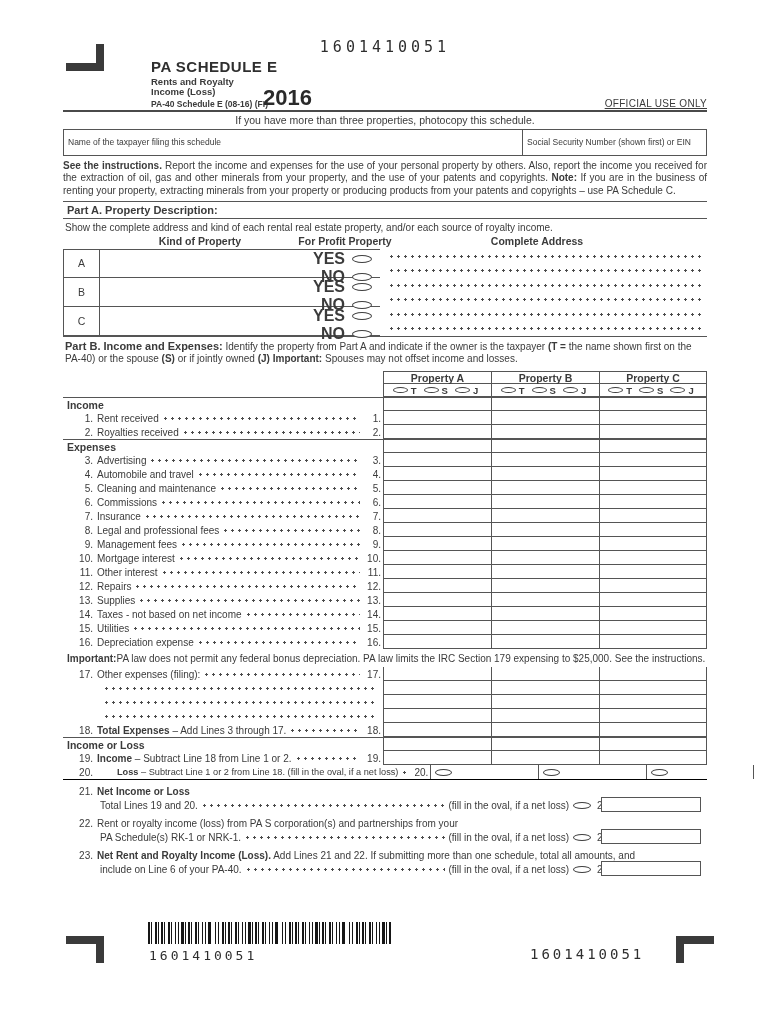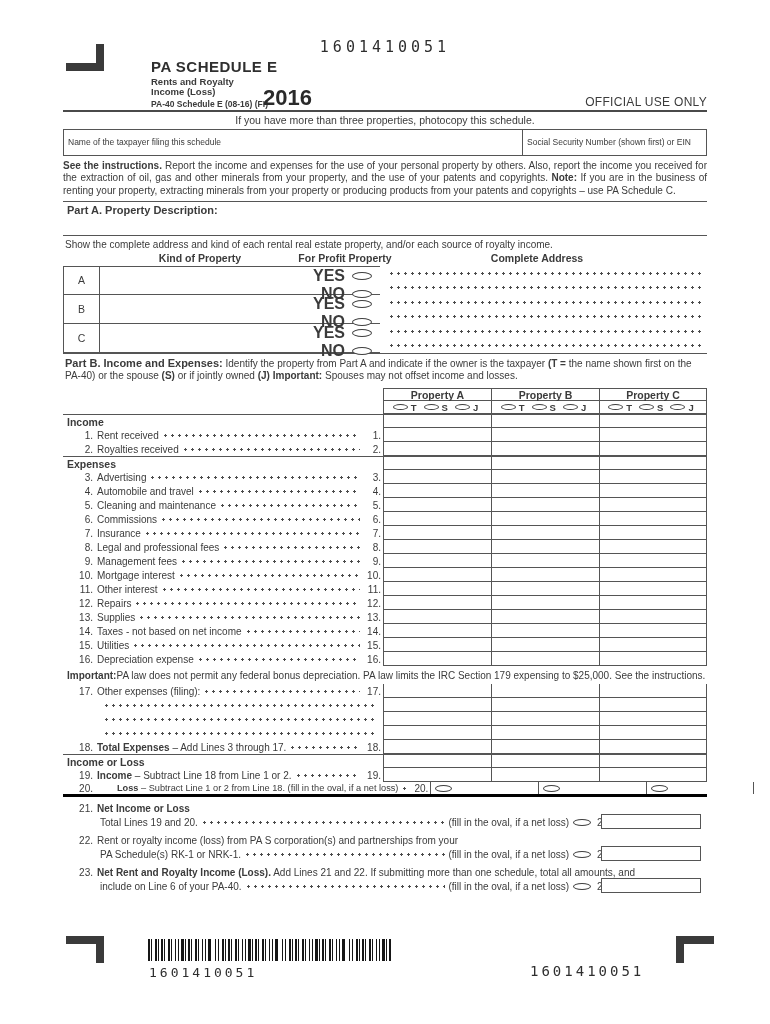--- a/index.html
+++ b/index.html
@@ -24,37 +24,37 @@
     font-family: "DejaVu Sans Mono", monospace; font-size: 15px; letter-spacing: 4px; color: #2e2e2e;
   }
 
   
   .hdr { position: relative; height: 52px; margin-top: 58px; }
   .hdr-title { position: absolute; left: 88px; top: 0; font-size: 15px; font-weight: bold; letter-spacing: 0.5px; color: #2f2f2f; }
   .hdr-sub1 { position: absolute; left: 88px; top: 18px; font-size: 9.5px; font-weight: bold; }
   .hdr-sub2 { position: absolute; left: 88px; top: 28px; font-size: 9.5px; font-weight: bold; }
   .hdr-code { position: absolute; left: 88px; top: 41px; font-size: 8.5px; font-weight: bold; }
   .hdr-year { position: absolute; left: 200px; top: 27px; font-size: 22px; font-weight: bold; color: #2a2a2a; }
-  .hdr-official { position: absolute; right: 0; bottom: 1px; font-size: 12px; letter-spacing: 0.3px; }
+  .hdr-official { position: absolute; right: 0; bottom: 1px; font-size: 10px; letter-spacing: 0.3px; text-decoration: underline; }
   .rule-thick { border-top: 2px solid #4a4a4a; }
 
   .notice { text-align: center; font-size: 10.5px; margin: 2px 0 3px; }
 
   
   .tp-row { display: flex; border: 1px solid #555; min-height: 27px; }
   .tp-name { flex: 1; border-right: 1px solid #555; padding: 1px 4px; }
   .tp-ssn { width: 183px; padding: 1px 4px; }
   .tp-label { font-size: 8.5px; }
 
   
   .instr { font-size: 10px; line-height: 1.23; text-align: justify; margin: 4px 0 4px; }
   .b { font-weight: bold; }
 
   
-  .part-title { border-top: 1px solid #555; border-bottom: 1px solid #555; font-size: 11px; font-weight: bold; padding: 2px 0 19px 4px; }
+  .part-title { border-top: 1px solid #555; border-bottom: 1px solid #555; font-size: 11px; font-weight: bold; padding: 2px 0 2px 4px; }
   .pa-sub { font-size: 10px; margin: 3px 0 2px; padding-left: 2px; }
   .pa-cols { position: relative; height: 14px; font-size: 10.5px; font-weight: bold; }
   .pa-col { position: absolute; transform: translateX(-50%); white-space: nowrap; }
   .pa-col.kind { left: 137px; }
   .pa-col.profit { left: 282px; }
   .pa-col.addr { left: 474px; }
 
   .pa-row { display: flex; height: 29px; }
   .pa-left { display: flex; width: 317px; border-left: 1px solid #555; border-bottom: 1px solid #555; }
   .pa-row:first-of-type .pa-left { border-top: 1px solid #555; }
@@ -91,21 +91,21 @@
   .gtsj .gcell { justify-content: center; gap: 3px; }
   .tsj-l { font-size: 9.5px; font-weight: bold; margin-right: 4px; }
   .sect { border-top: 1px solid #555; }
   .sect-label { font-weight: bold; font-size: 10.5px; padding-left: 4px; }
   .lno { flex: 0 0 30px; text-align: right; }
   .ltext { margin-left: 4px; white-space: nowrap; }
   .tight .ltext { font-size: 9.2px; margin-left: 24px; }
   .lref { flex: 0 0 18px; text-align: right; margin-right: 2px; }
   .imp-row { display: flex; align-items: center; height: 18px; font-size: 10px; padding-left: 4px; white-space: nowrap; }
   .item-cont { padding-left: 37px; padding-right: 6px; }
-  .r20 { height: 15px; border-bottom: 3px solid #000000; }
+  .r20 { height: 15px; border-bottom: 1px solid #000000; }
   .r20 .gcell { border-bottom: none; }
 
   
   .botline { position: relative; margin-top: 5px; }
   .bl-row1 { display: flex; align-items: center; font-size: 10px; height: 13px; white-space: nowrap; }
   .bl-row2 { display: flex; align-items: center; font-size: 10px; height: 14px; padding-left: 37px; margin-right: 96px; white-space: nowrap; }
   .bl-box { position: absolute; right: 6px; bottom: 0; width: 100px; height: 15px; border: 1px solid #555; background: #fff; }
   .bl-ref { margin-left: 2px; }
 
   

